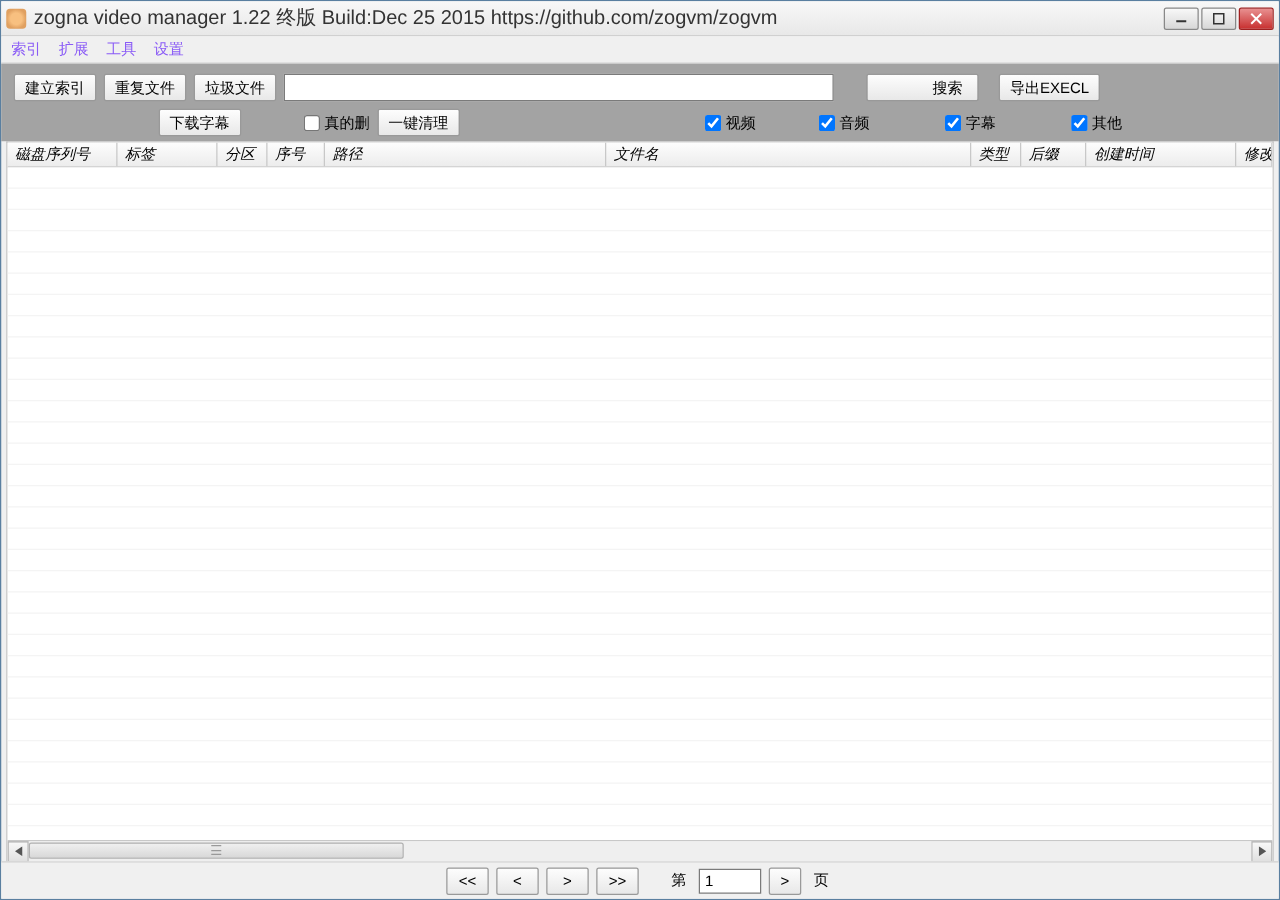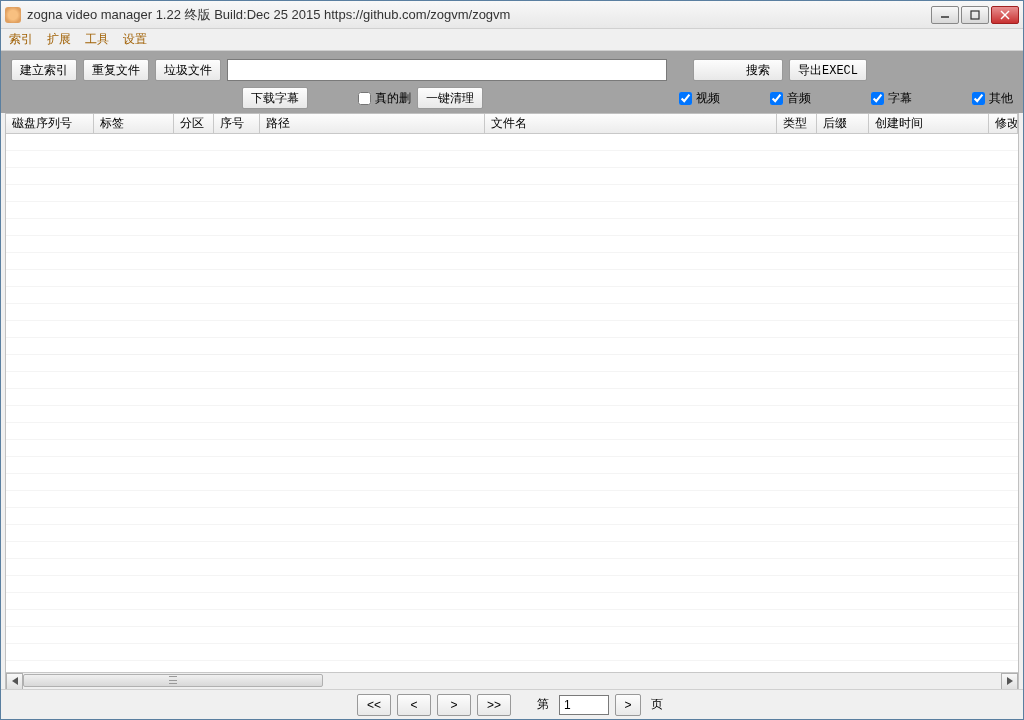--- a/index.html
+++ b/index.html
@@ -1,37 +1,37 @@
 <!DOCTYPE html>
 <html><head>
 <meta charset="utf-8">
 <style>
 * { box-sizing: border-box; margin: 0; padding: 0; }
 body { font-family: "Microsoft YaHei", SimSun, Arial, sans-serif; font-size: 12px; background: #fff; overflow: hidden; }
 .window { width: 1024px; height: 720px; border: 1px solid #5a7fa0; display: flex; flex-direction: column; background: #f0f0f0; }
 .titlebar { height: 28px; background: linear-gradient(#f8f8f8, #e8e8e8); border-bottom: 1px solid #d0d0d0; display: flex; align-items: center; padding: 0 4px; }
 .titlebar-icon { width: 16px; height: 16px; margin-right: 6px; background: radial-gradient(circle, #f8c080 40%, #e0a060 70%); border-radius: 3px; }
-.titlebar-text { flex: 1; color: #333; font-size: 13px; }
+.titlebar-text { flex: 1; color: #333; font-size: 16px; }
 .win-controls { display: flex; gap: 2px; }
 .win-btn { width: 28px; height: 18px; border: 1px solid #888; background: linear-gradient(#f8f8f8, #d8d8d8); display: flex; align-items: center; justify-content: center; border-radius: 2px; cursor: pointer; }
 .win-btn.close { background: linear-gradient(#e89090, #c83030); border-color: #a02020; }
 .win-btn svg { width: 10px; height: 10px; }
 .menubar { height: 22px; background: #f0f0f0; border-bottom: 1px solid #d0d0d0; display: flex; align-items: center; padding: 0 8px; gap: 14px; }
-.menu-item { cursor: pointer; color: #a16207; }
+.menu-item { cursor: pointer; color: #8b5cf6; }
 .toolbar { padding: 8px 10px 4px 10px; background: #a3a3a3; display: flex; flex-direction: column; gap: 6px; }
 .toolbar-row { display: flex; align-items: center; gap: 6px; }
 .btn { height: 22px; padding: 0 8px; background: linear-gradient(#fdfdfd, #e8e8e8); border: 1px solid #999; border-radius: 2px; cursor: pointer; font-size: 12px; font-family: inherit; display: inline-flex; align-items: center; }
 .search-input { height: 22px; width: 440px; border: 1px solid #7a7a7a; background: #fff; padding: 0 4px; font-size: 12px; font-family: inherit; }
 .search-btn { width: 90px; justify-content: center; margin-left: 20px; padding-left: 48px; }
-.export-btn { margin-left: 0; font-family: Liberation Mono, monospace; }
+.export-btn { margin-left: 10px; }
 .checkbox-group { display: flex; align-items: center; gap: 4px; cursor: pointer; padding-left: 44px; }
 .checkbox-group input { margin: 0; }
 .row2-left { display: flex; align-items: center; gap: 6px; }
 .content { flex: 1; background: #fff; border-top: 1px solid #c0c0c0; display: flex; flex-direction: column; overflow: hidden; margin: 0 4px; border-left: 1px solid #c0c0c0; border-right: 1px solid #c0c0c0; }
-.table-header { height: 20px; background: linear-gradient(#fdfdfd, #ececec); border-bottom: 1px solid #c8c8c8; display: flex; flex-shrink: 0; }
+.table-header { height: 20px; background: linear-gradient(#fdfdfd, #ececec); border-bottom: 1px solid #c8c8c8; display: flex; flex-shrink: 0; font-style: italic; }
 .th { border-right: 1px solid #c8c8c8; padding: 2px 6px; overflow: hidden; white-space: nowrap; text-overflow: clip; display: flex; align-items: center; }
 .table-body { flex: 1; overflow: hidden; background: #fff; position: relative; }
 .row-stripe { height: 17px; border-bottom: 1px solid #f4f4f4; }
 .hscroll { height: 17px; background: #f0f0f0; border-top: 1px solid #c8c8c8; display: flex; align-items: center; flex-shrink: 0; }
 .hscroll-btn { width: 17px; height: 17px; background: linear-gradient(#f8f8f8, #e0e0e0); border: 1px solid #b0b0b0; display: flex; align-items: center; justify-content: center; cursor: pointer; }
 .hscroll-track { flex: 1; height: 17px; background: #efefef; position: relative; }
 .hscroll-thumb { position: absolute; left: 0; top: 1px; height: 13px; width: 300px; background: linear-gradient(#f0f0f0, #d8d8d8); border: 1px solid #b0b0b0; border-radius: 2px; cursor: pointer; }
 .hscroll-thumb-grip { position: absolute; left: 50%; top: 50%; transform: translate(-50%, -50%); width: 8px; height: 8px; display: flex; flex-direction: column; justify-content: space-between; }
 .hscroll-thumb-grip span { height: 1px; background: #999; }
 .pager { height: 30px; background: #f0f0f0; display: flex; align-items: center; justify-content: center; gap: 6px; border-top: 1px solid #d0d0d0; }
@@ -76,21 +76,21 @@
 
   <div class="toolbar">
     <div class="toolbar-row">
       <button class="btn">建立索引</button>
       <button class="btn">重复文件</button>
       <button class="btn">垃圾文件</button>
       <input class="search-input" type="text" value="" style="">
       <button class="btn search-btn">搜索</button>
       <button class="btn export-btn">导出EXECL</button>
     </div>
-    <div class="toolbar-row" style="justify-content: flex-end;">
+    <div class="toolbar-row" style="justify-content: center;">
       <div class="row2-left">
         <button class="btn">下载字幕</button>
         <label class="checkbox-group">
           <input type="checkbox" style="">
           <span>真的删</span>
         </label>
         <button class="btn">一键清理</button>
       </div>
       <div style="width:140px"></div>
       <label class="checkbox-group">

